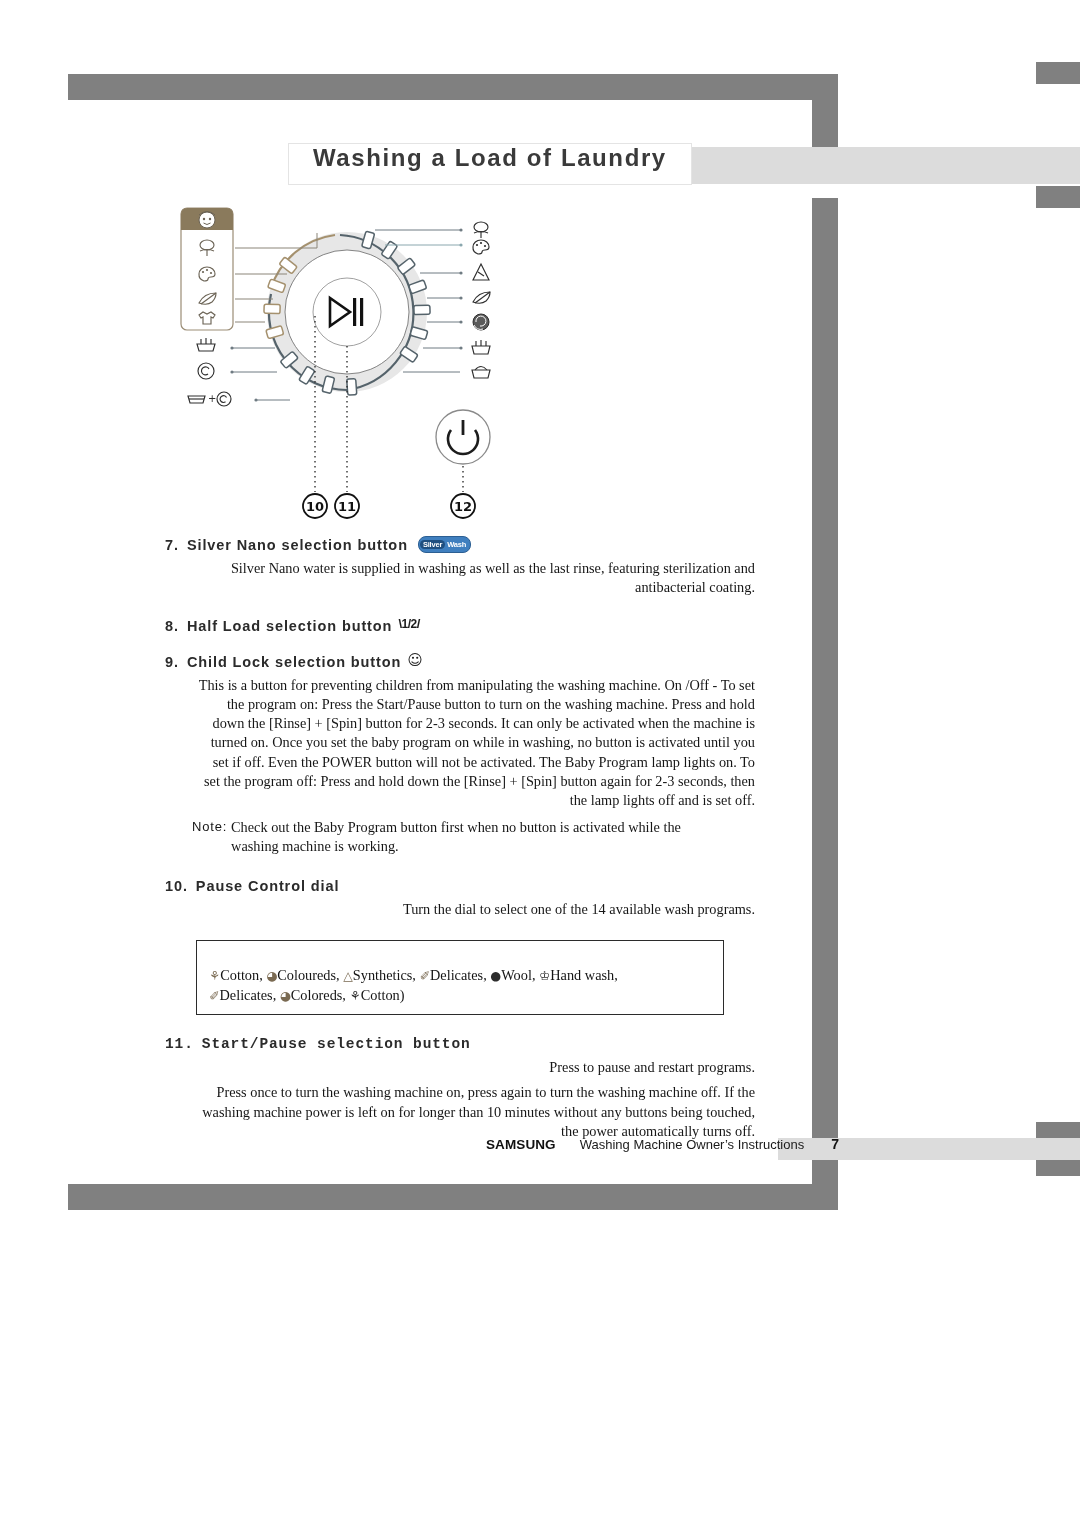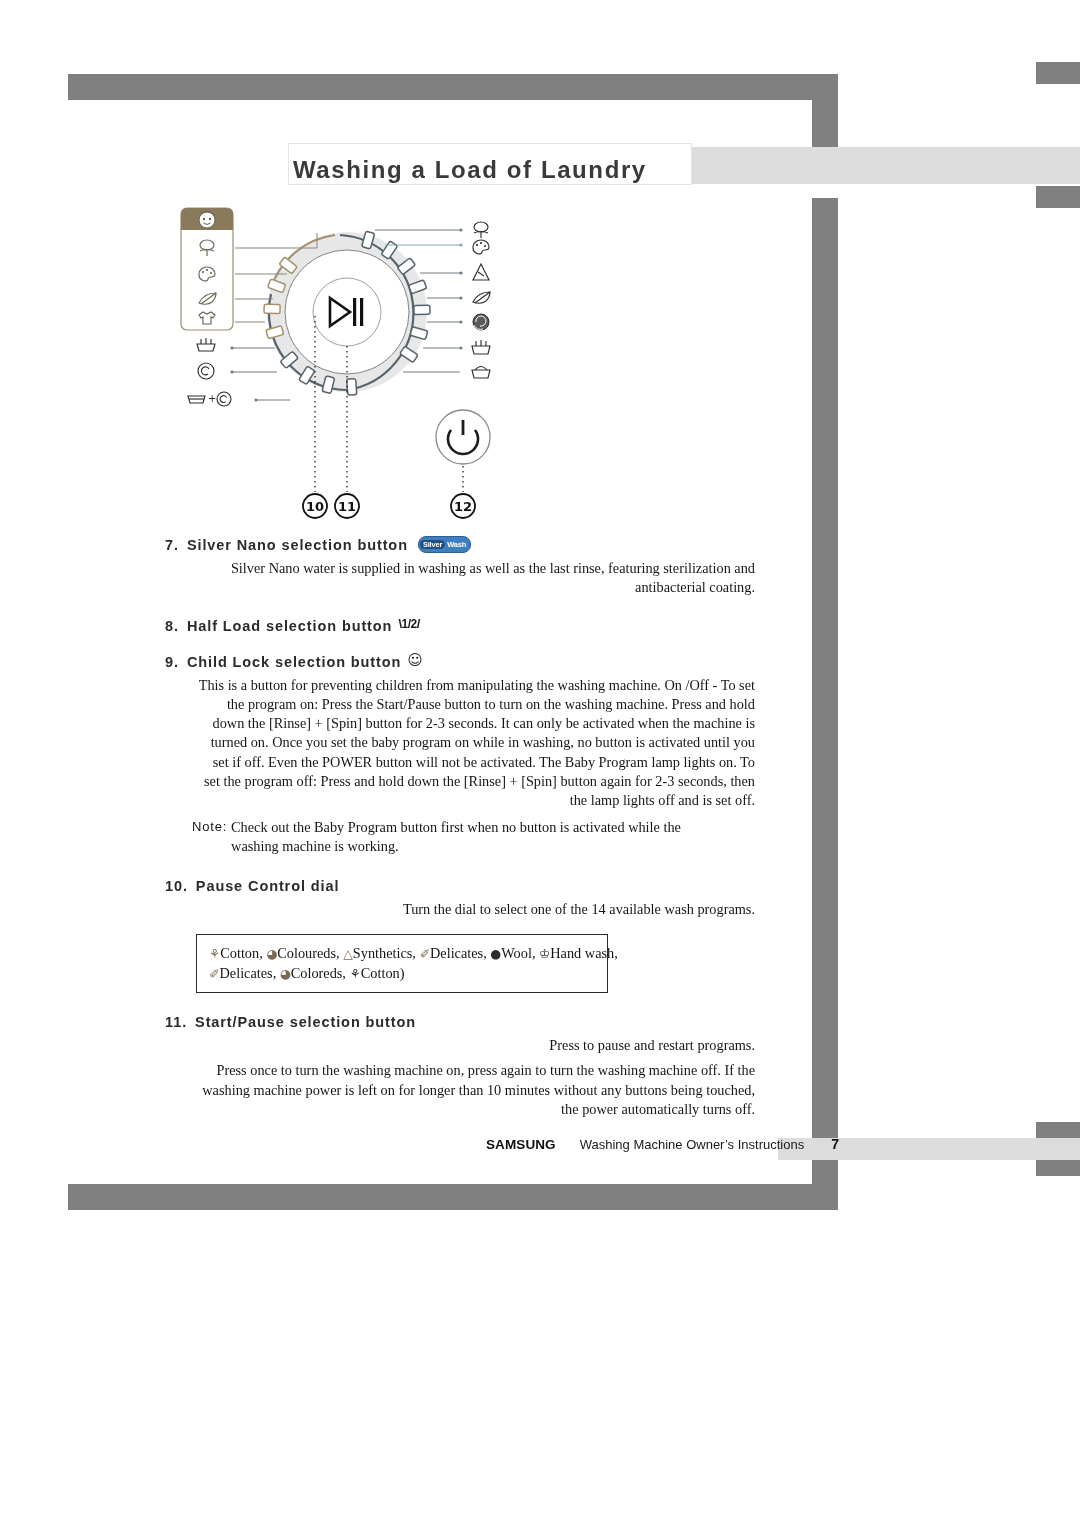--- a/index.html
+++ b/index.html
@@ -80,22 +80,22 @@
   #page-title-box {
     position: absolute;
     left: 288px;
     top: 143px;
     width: 404px;
     height: 42px;
     background: #ffffff;
     border: 1px solid #e4e4e4;
     box-sizing: border-box;
     display: flex;
-    align-items: flex-end;
-    padding-left: 4px;
+    align-items: flex-start;
+    padding-left: 24px;
   }
   #page-title-text {
     font-family: "Liberation Sans", sans-serif;
     font-weight: bold;
     font-size: 24px;
     letter-spacing: 1.6px;
     color: #3a3a3a;
     white-space: nowrap;
   }
 
@@ -133,21 +133,21 @@
     font-size: 14.3px;
     line-height: 1.35;
     color: #161616;
     margin: 6px 0 0 31px;
     text-align: right;
   }
   .sec-7  { margin-top: 0; }
   .sec-8  { margin-top: 20px; }
   .sec-9  { margin-top: 20px; }
   .sec-10 { margin-top: 22px; }
-  .sec-11 { margin-top: 21px; }
+  .sec-11 { margin-top: 21px; font-family: Liberation Mono, monospace; }
   .sec-12 { margin-top: 18px; }
 
   .note-block {
     margin: 7px 0 0 27px;
     display: flex;
     font-family: "Liberation Serif", serif;
     font-size: 14.3px;
     line-height: 1.35;
     color: #161616;
   }
@@ -156,24 +156,24 @@
     font-weight: normal;
     font-size: 13px;
     letter-spacing: 0.8px;
     white-space: nowrap;
     margin-right: 4px;
   }
   .note-text { max-width: 500px; }
 
   
   #program-box {
-    margin: 14px 0 0 31px;
+    margin: 20px 0 0 31px;
     border: 1px solid #2b2b2b;
-    padding: 8px 10px 8px 12px;
-    width: 412px;
+    padding: 24px 10px 8px 12px;
+    width: 528px;
     box-sizing: border-box;
     font-family: "Liberation Serif", serif;
     font-size: 14.3px;
     line-height: 1.45;
     color: #141414;
   }
   #program-box .prow { white-space: nowrap; }
   .pg-ico {
     font-family: "DejaVu Sans", sans-serif;
     font-size: 12.5px;

